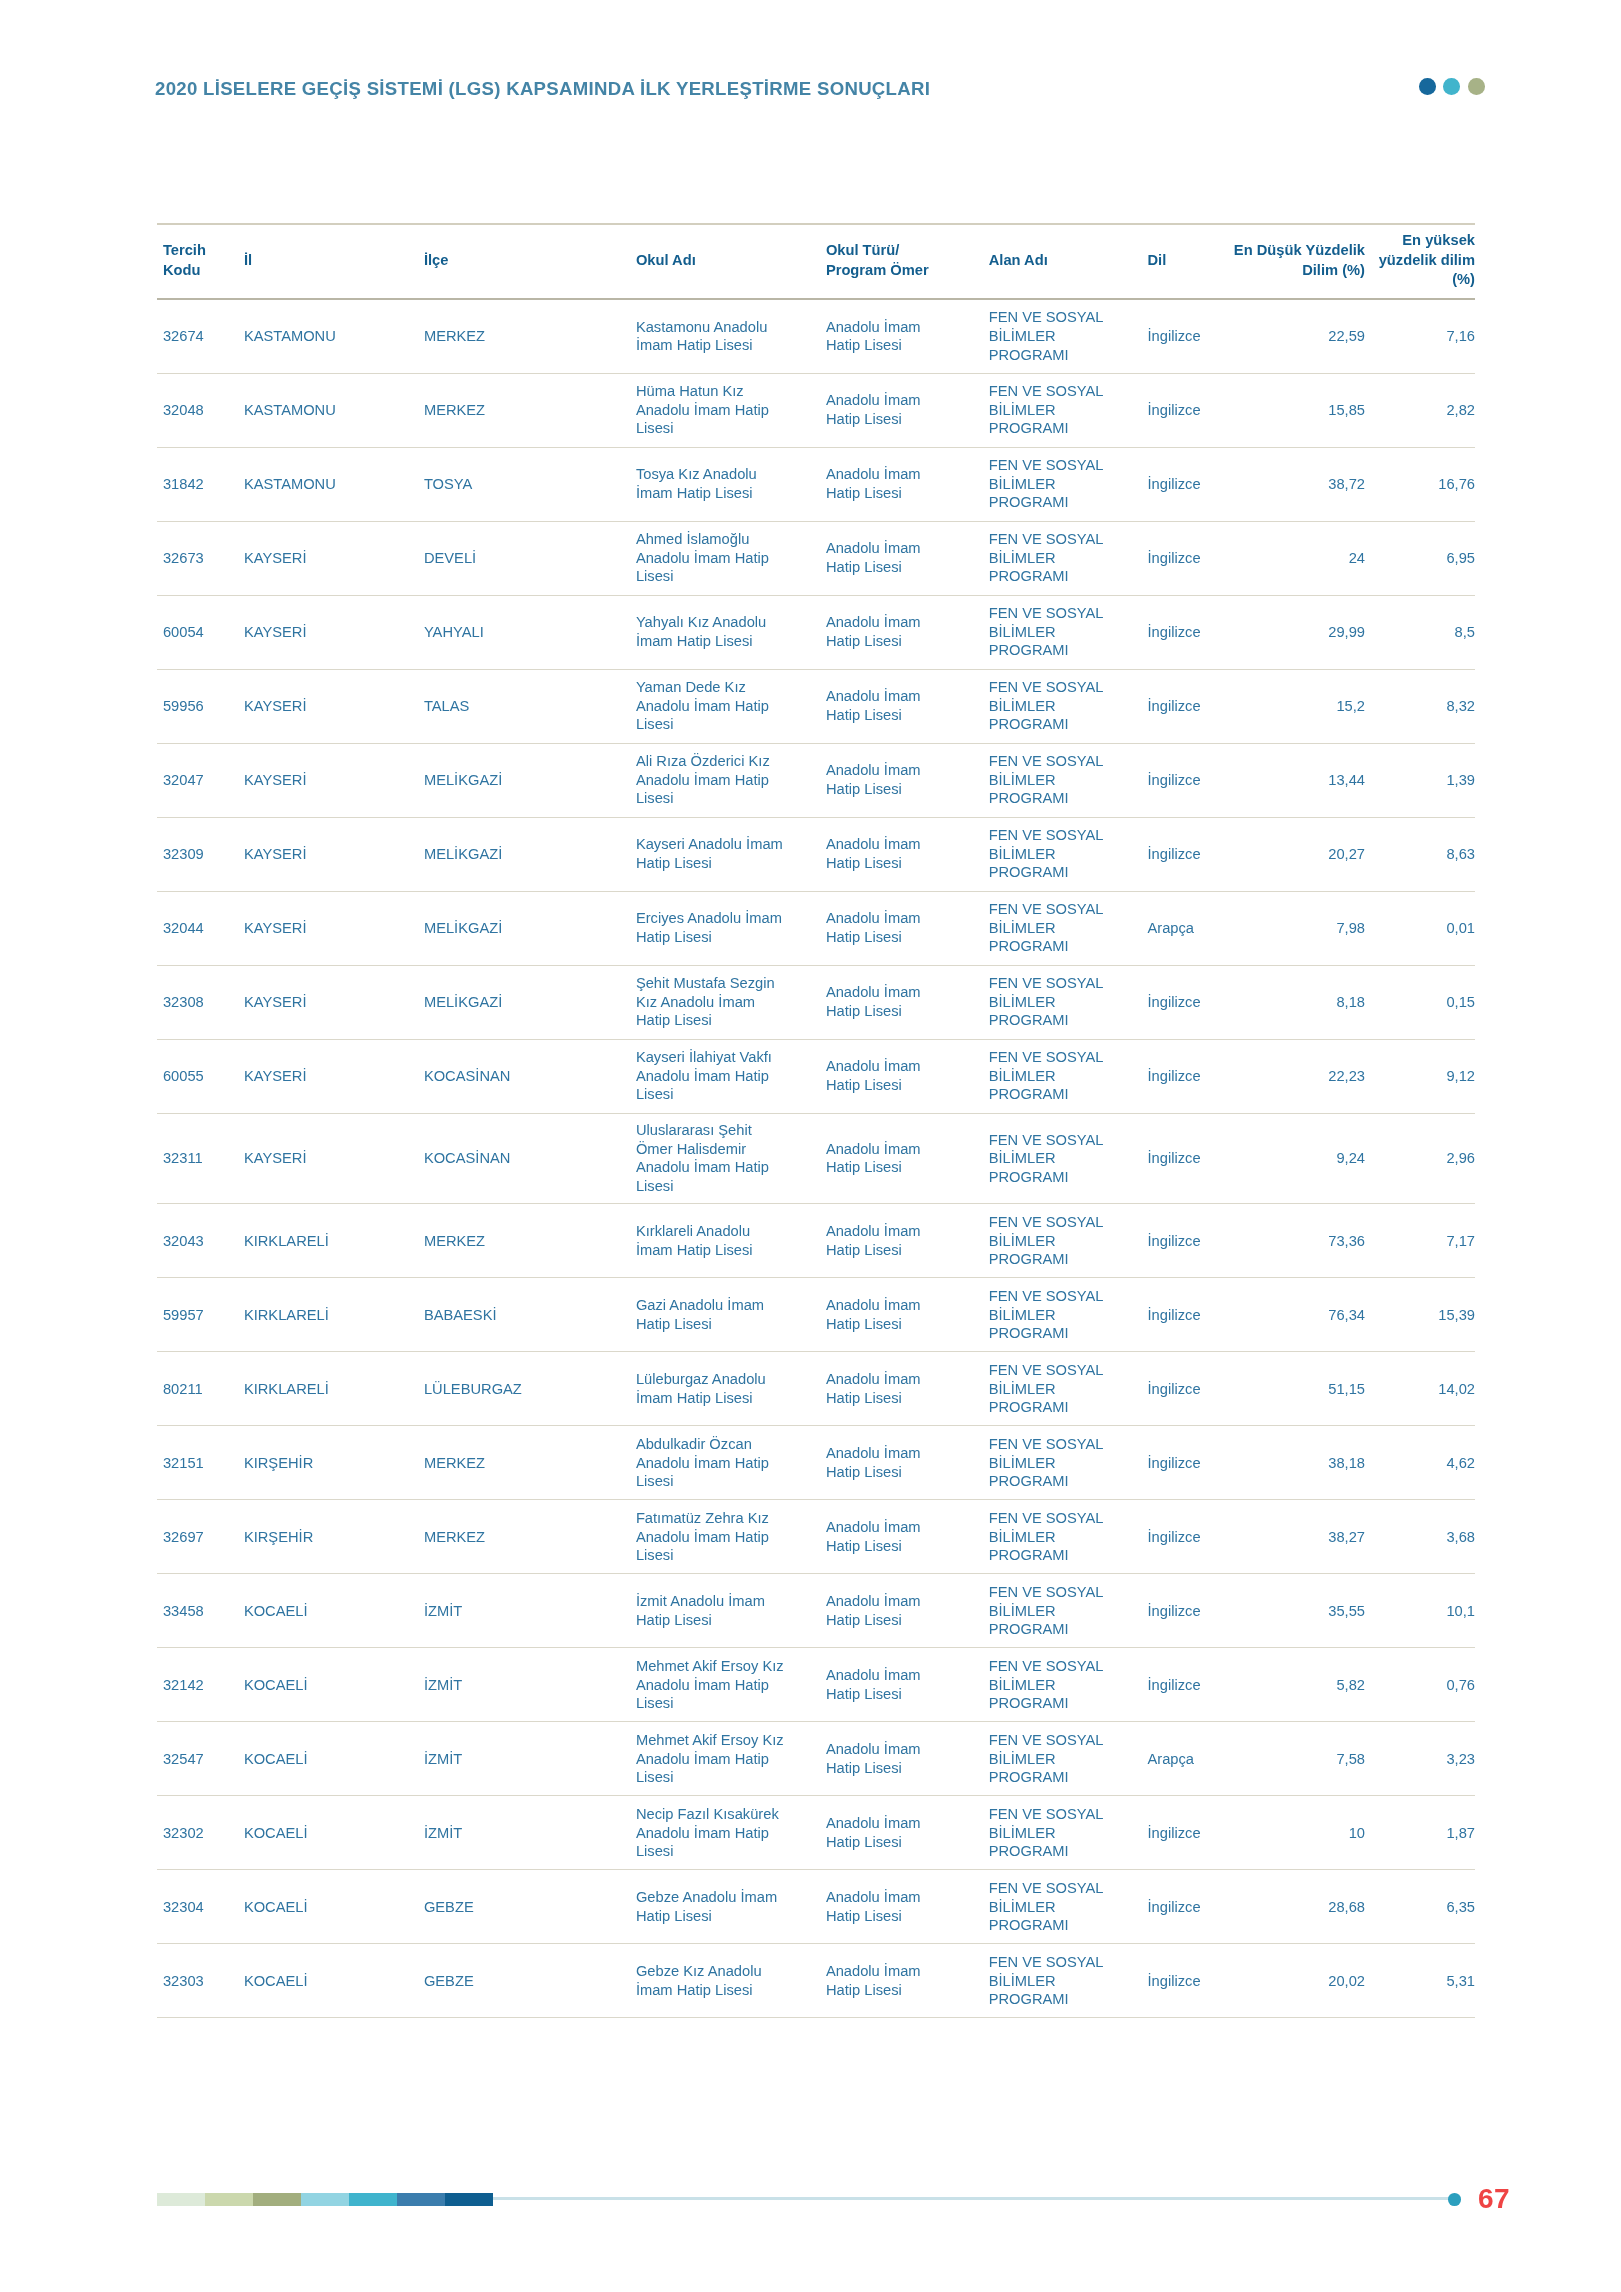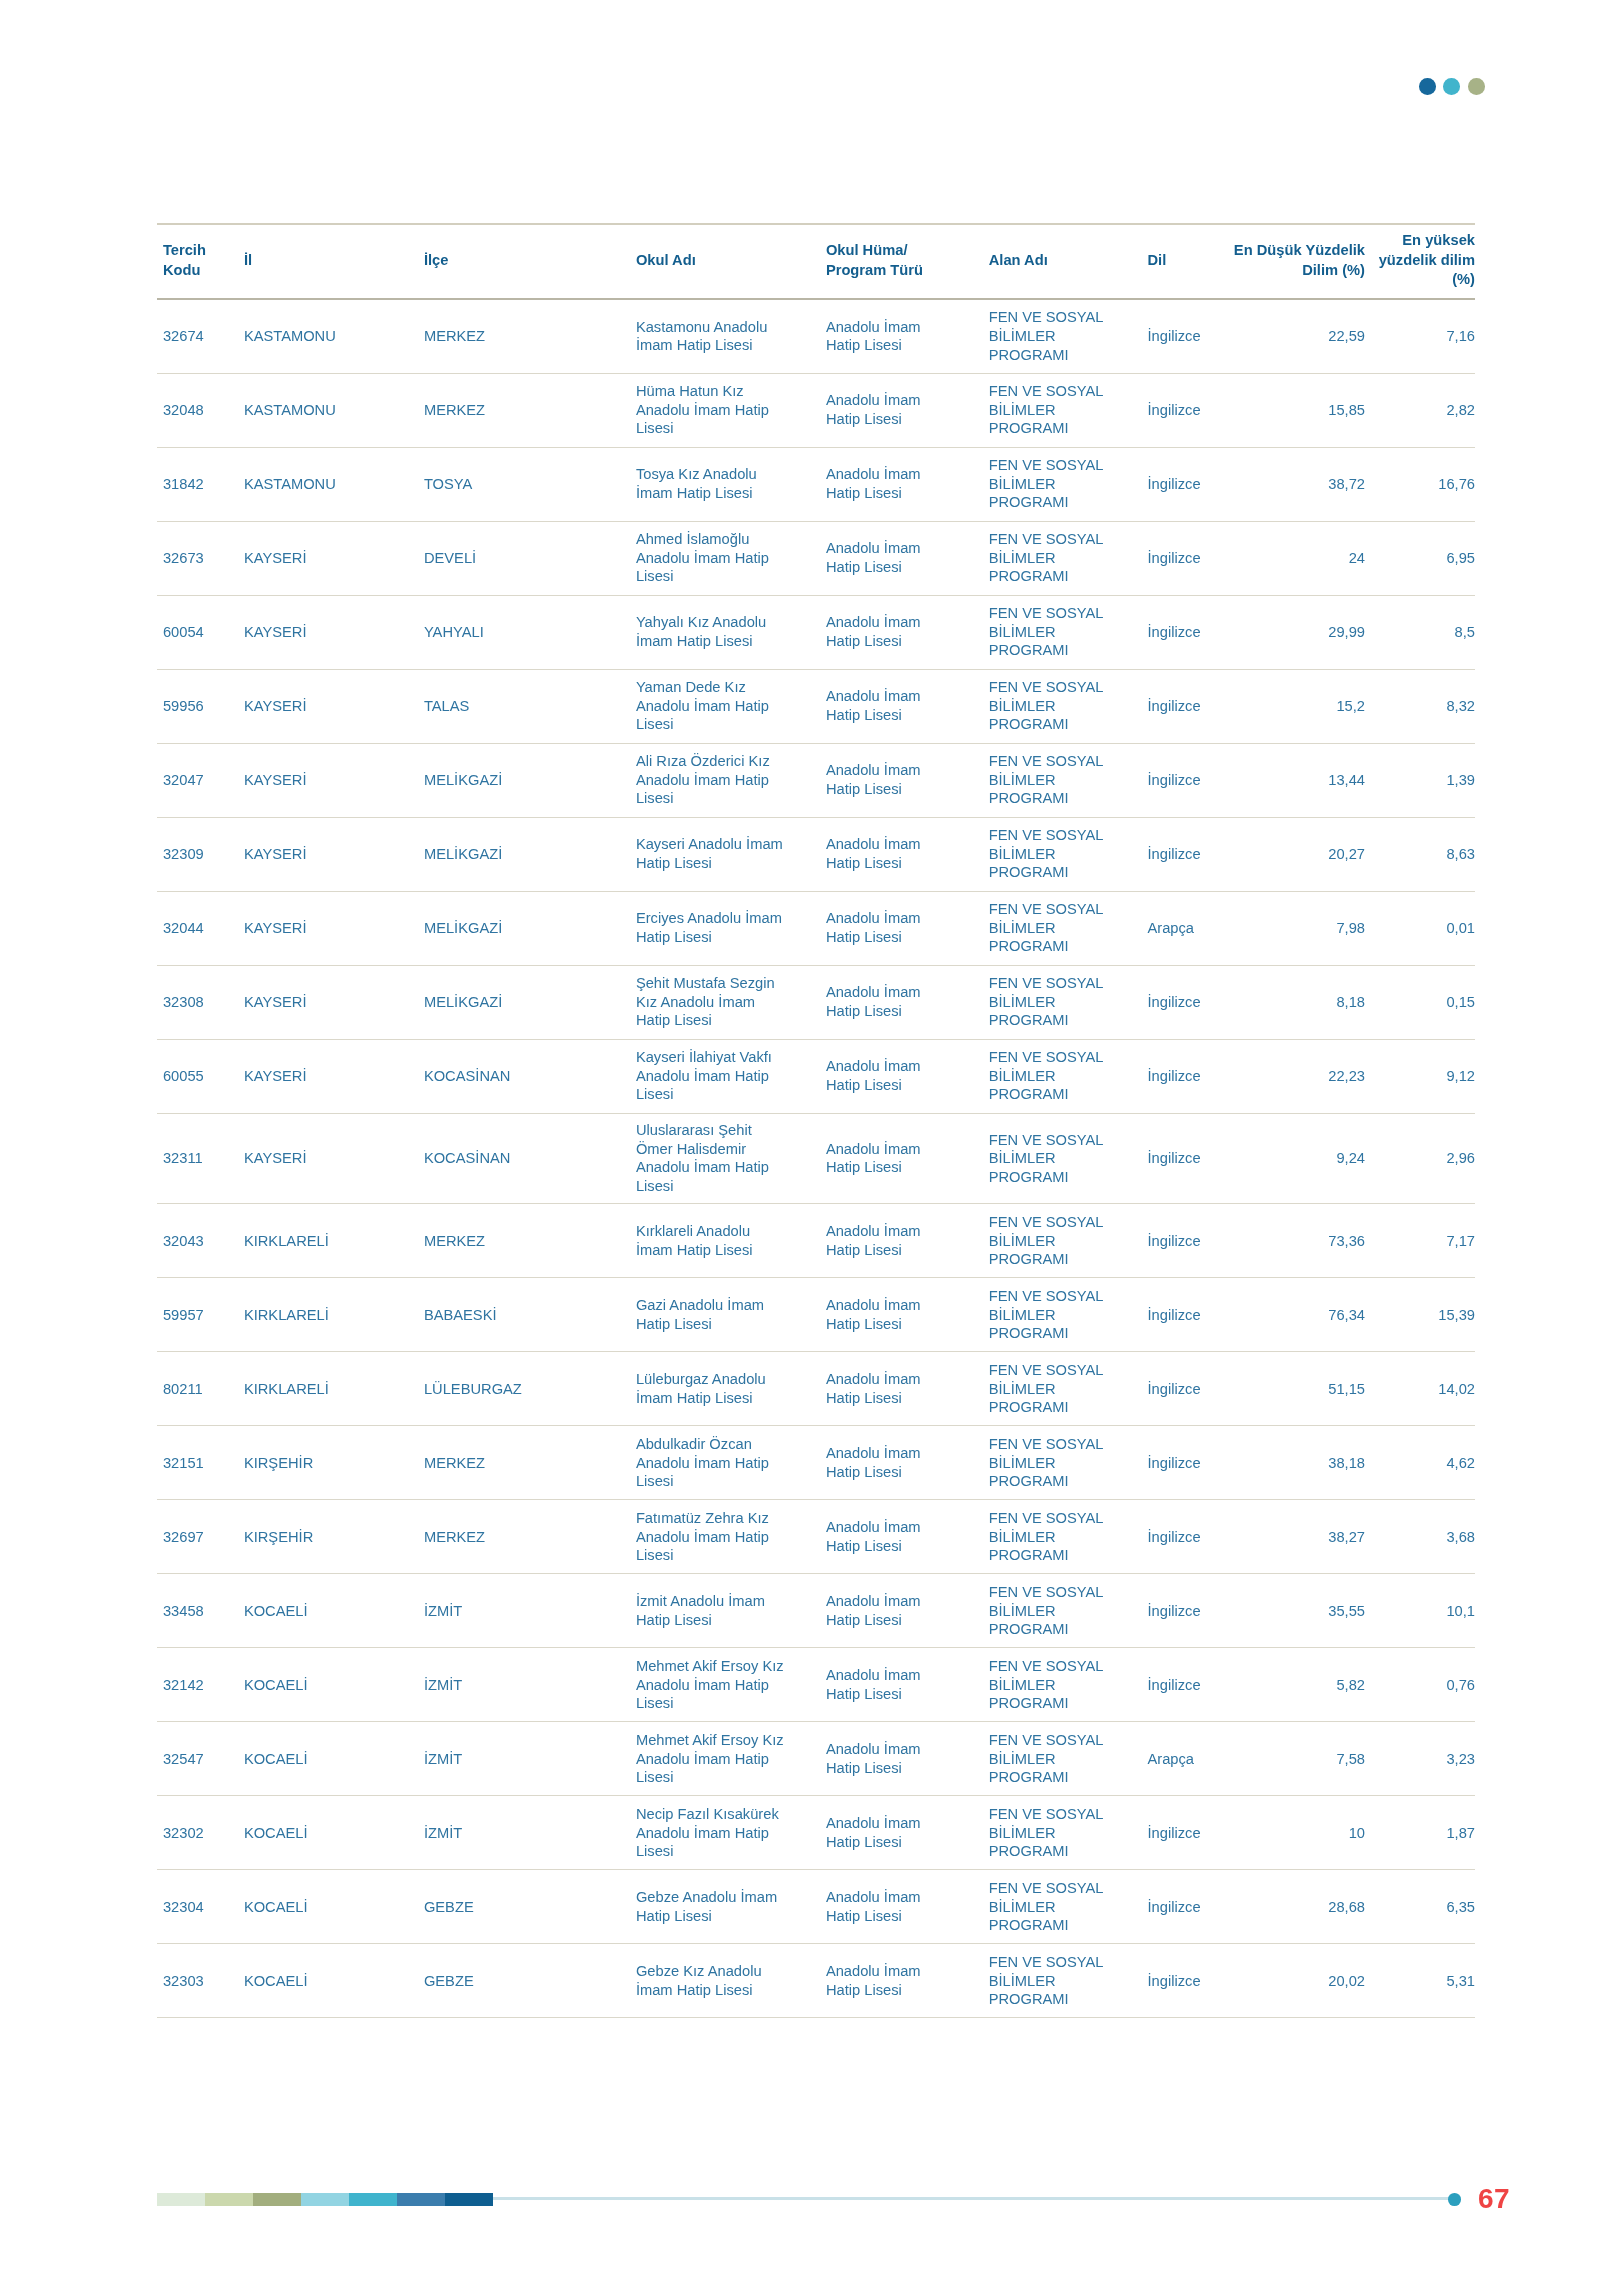--- a/index.html
+++ b/index.html
@@ -66,20 +66,21 @@
   .page-number{
     position:absolute;left:1478px;top:2183px;
     font-size:28px;font-weight:bold;letter-spacing:0.5px;
   }
 </style>
 </head>
 <body>
 
 <div class="page">
 
+  <div class="doc-title">2020 LİSELERE GEÇİŞ SİSTEMİ (LGS) KAPSAMINDA İLK YERLEŞTİRME SONUÇLARI</div>
 
   <div class="corner-dots">
       <span style="background: rgb(22, 104, 156);"></span>
       <span style="background: rgb(65, 180, 204);"></span>
       <span style="background: rgb(167, 178, 135);"></span>
     </div>
 
   <div class="table-wrap">
     <table>
       <colgroup>
@@ -92,21 +93,21 @@
         <col style="width:110px">
           <col style="width:135px">
           <col style="width:108px">
       </colgroup>
       <thead>
         <tr>
           <th class="c1">Tercih Kodu</th>
           <th class="c2">İl</th>
           <th class="c3">İlçe</th>
           <th class="c4">Okul Adı</th>
-          <th class="c5">Okul Hüma/ Program Türü</th>
+          <th class="c5">Okul Türü/ Program Ömer</th>
           <th class="c6">Alan Adı</th>
           <th class="c7">Dil</th>
           <th class="c8">En Düşük Yüzdelik Dilim (%)</th>
           <th class="c9">En yüksek yüzdelik dilim (%)</th>
         </tr>
       </thead>
       <tbody id="table-body">
     <tr>
       <td class="c1">32674</td>
       <td class="c2">KASTAMONU</td>

